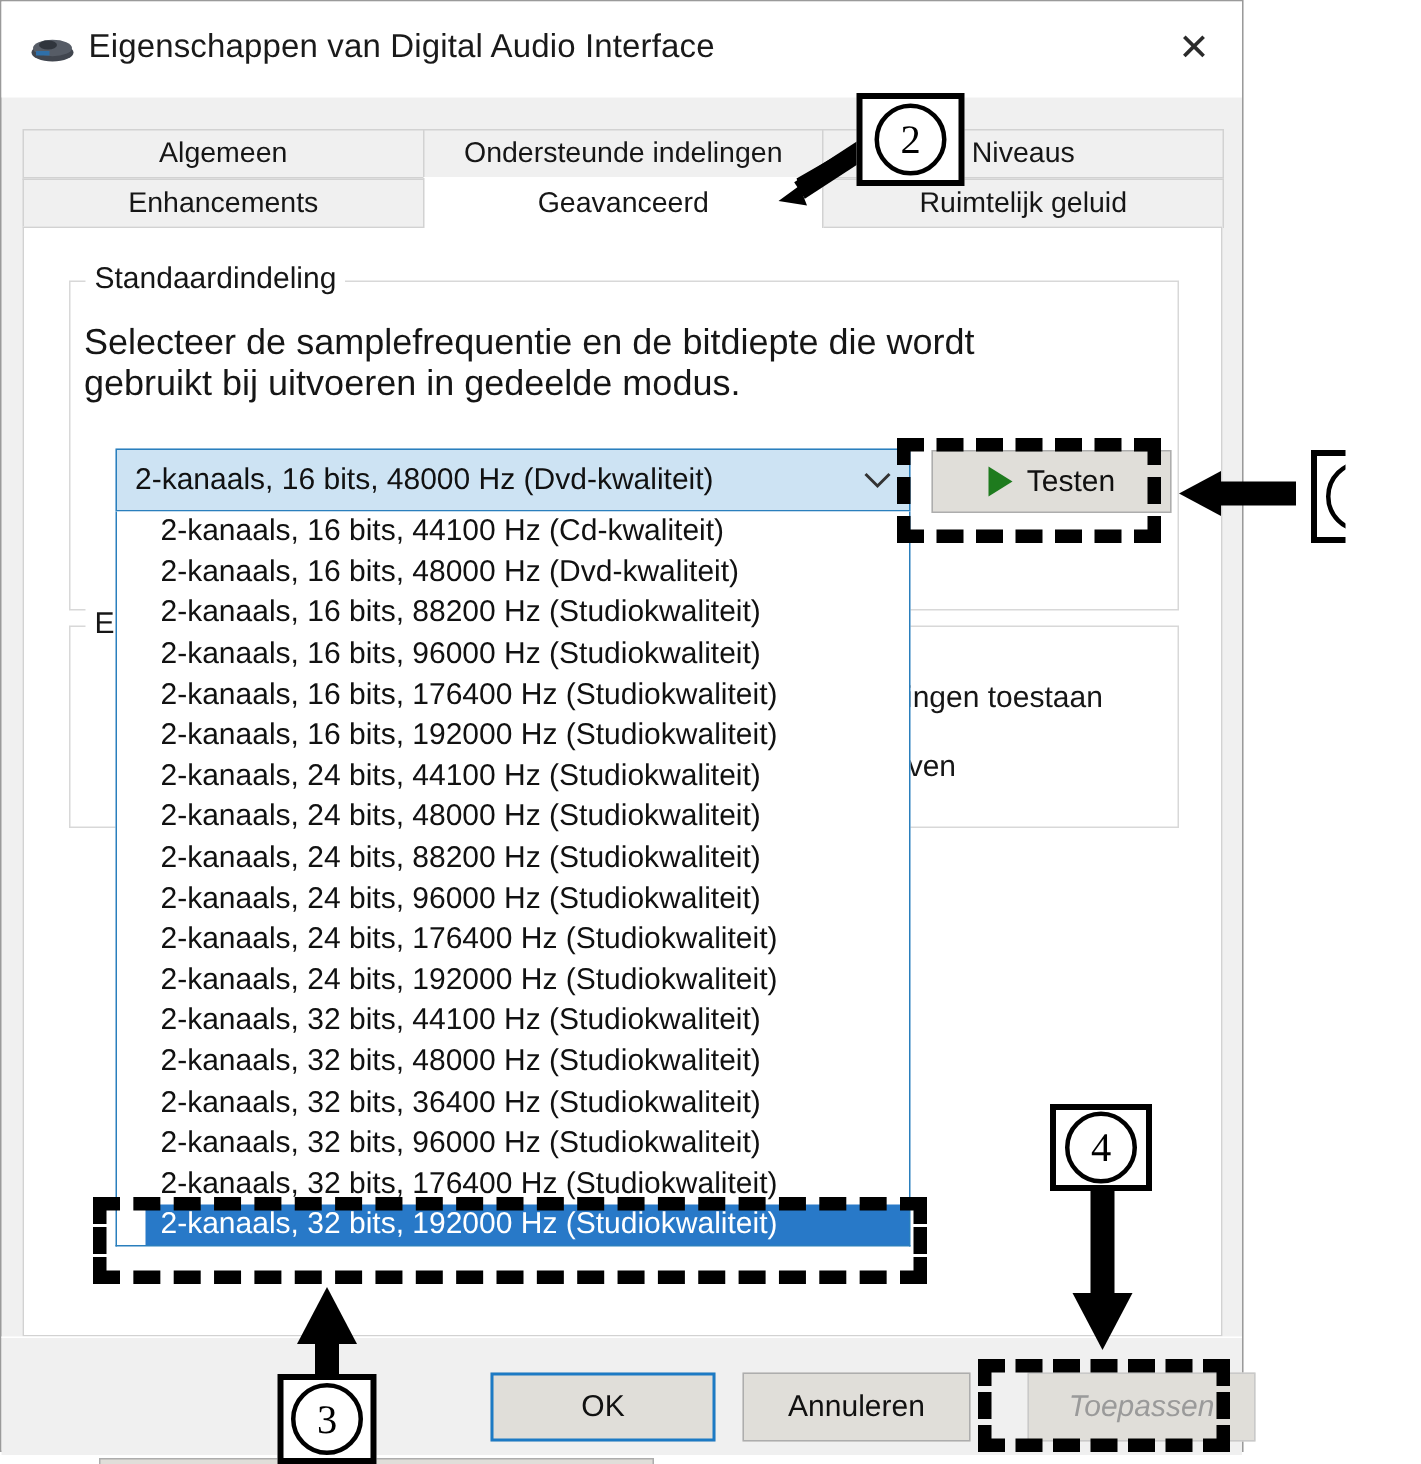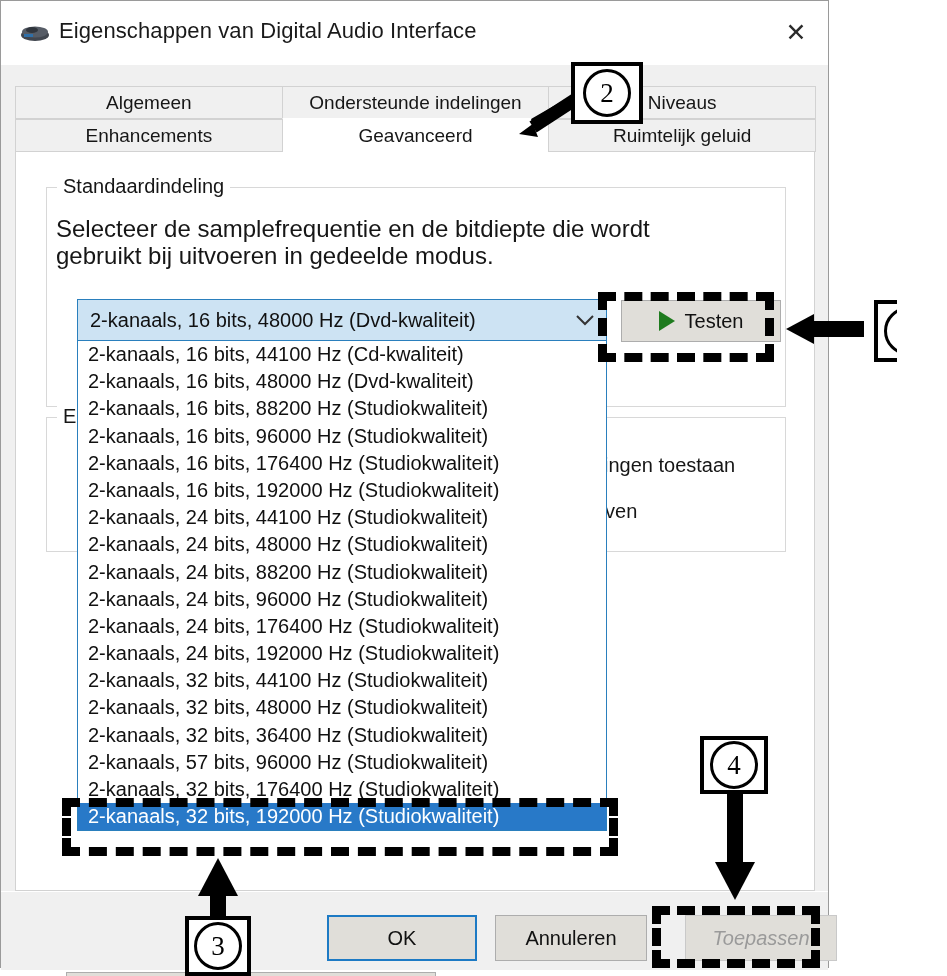--- a/index.html
+++ b/index.html
@@ -365,37 +365,37 @@
 
     <div class="combo" style="left:76px; top:298px;">
       <span class="combo-text">2-kanaals, 16 bits, 48000 Hz (Dvd-kwaliteit)</span>
       <span class="combo-arrow">
         <svg width="20" height="13" viewBox="0 0 20 13">
             <polyline points="2,2 10,10 18,2" fill="none" stroke="#333" stroke-width="2"></polyline>
           </svg>
       </span>
     </div>
 
-    <div class="droplist" id="droplist" style="left:76px; top:340px;">
+    <div class="droplist" id="droplist" style="left:76px; top:340px;padding-left:19px;">
         <div class="dropitem">2-kanaals, 16 bits, 44100 Hz (Cd-kwaliteit)</div>
         <div class="dropitem">2-kanaals, 16 bits, 48000 Hz (Dvd-kwaliteit)</div>
         <div class="dropitem">2-kanaals, 16 bits, 88200 Hz (Studiokwaliteit)</div>
         <div class="dropitem">2-kanaals, 16 bits, 96000 Hz (Studiokwaliteit)</div>
         <div class="dropitem">2-kanaals, 16 bits, 176400 Hz (Studiokwaliteit)</div>
         <div class="dropitem">2-kanaals, 16 bits, 192000 Hz (Studiokwaliteit)</div>
         <div class="dropitem">2-kanaals, 24 bits, 44100 Hz (Studiokwaliteit)</div>
         <div class="dropitem">2-kanaals, 24 bits, 48000 Hz (Studiokwaliteit)</div>
         <div class="dropitem">2-kanaals, 24 bits, 88200 Hz (Studiokwaliteit)</div>
         <div class="dropitem">2-kanaals, 24 bits, 96000 Hz (Studiokwaliteit)</div>
         <div class="dropitem">2-kanaals, 24 bits, 176400 Hz (Studiokwaliteit)</div>
         <div class="dropitem">2-kanaals, 24 bits, 192000 Hz (Studiokwaliteit)</div>
         <div class="dropitem">2-kanaals, 32 bits, 44100 Hz (Studiokwaliteit)</div>
         <div class="dropitem">2-kanaals, 32 bits, 48000 Hz (Studiokwaliteit)</div>
         <div class="dropitem">2-kanaals, 32 bits, 36400 Hz (Studiokwaliteit)</div>
-        <div class="dropitem">2-kanaals, 57 bits, 96000 Hz (Studiokwaliteit)</div>
+        <div class="dropitem">2-kanaals, 32 bits, 96000 Hz (Studiokwaliteit)</div>
         <div class="dropitem">2-kanaals, 32 bits, 176400 Hz (Studiokwaliteit)</div>
         <div class="dropitem selected">2-kanaals, 32 bits, 192000 Hz (Studiokwaliteit)</div>
       </div>
 
     <div class="btn" id="btn-test" style="left:620px; top:299px;">
       <span class="play-tri"></span>
       <span>Testen</span>
     </div>
 
     <div class="bottombar"></div>

